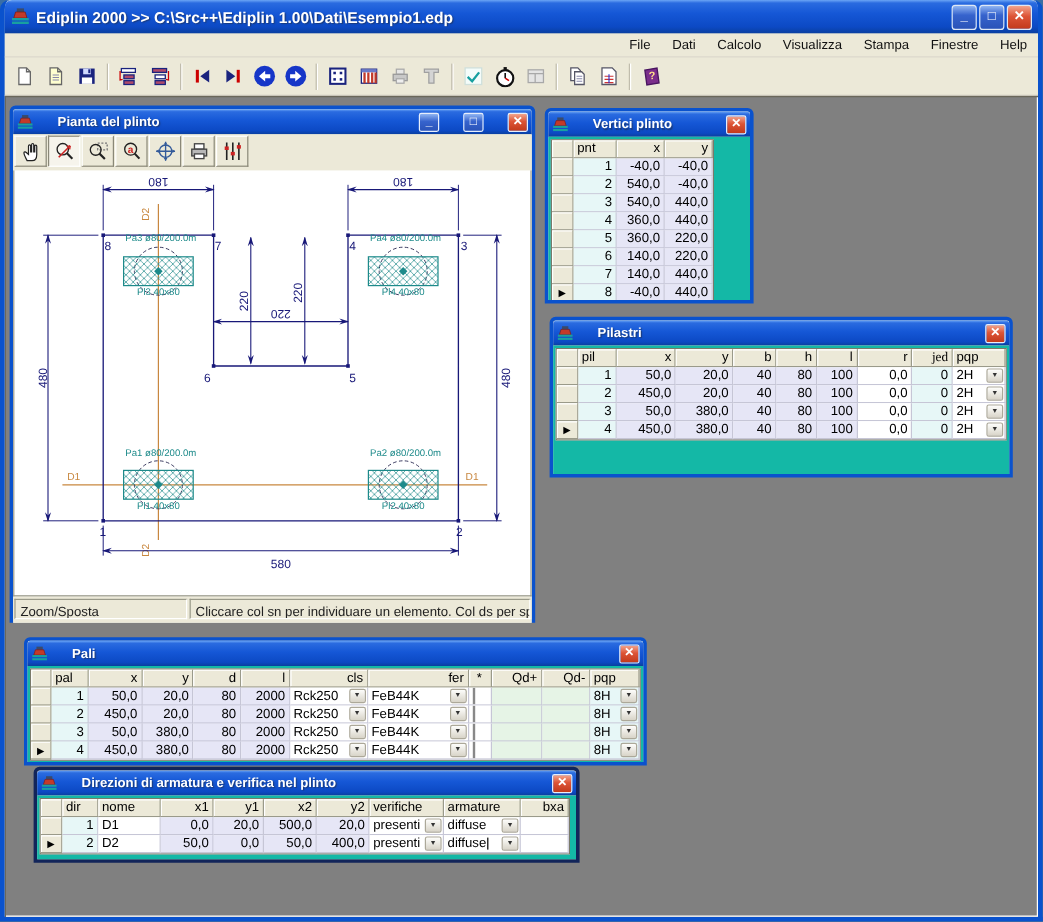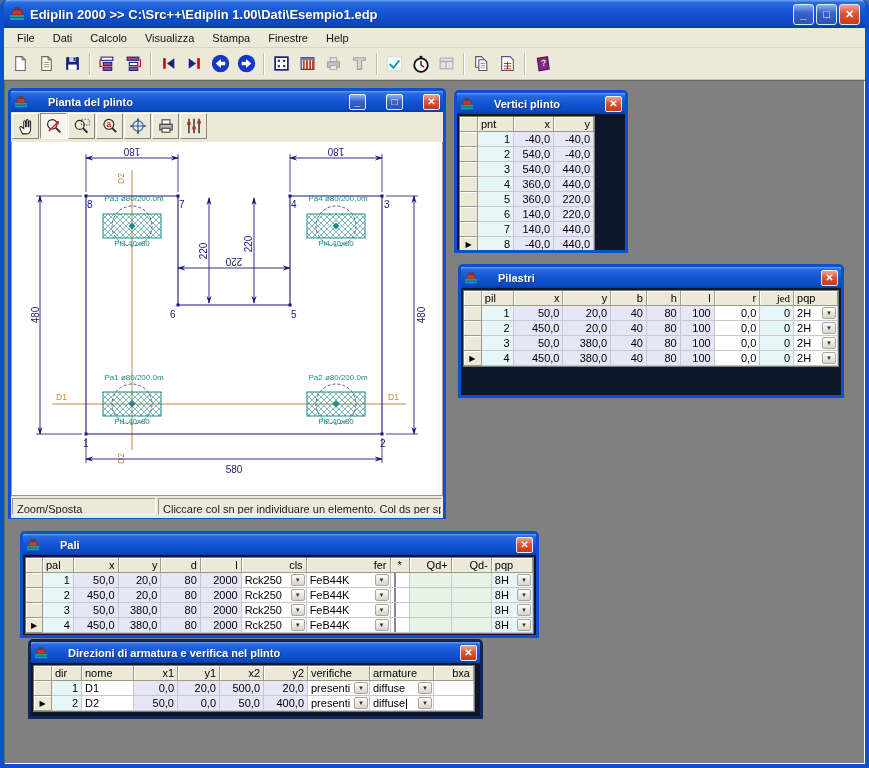--- a/index.html
+++ b/index.html
@@ -12,21 +12,21 @@
     background:linear-gradient(180deg,#6ba5f5 0%,#2a6be0 9%,#1557d6 40%,#0c49c4 80%,#0a3f9e 100%);
     padding:0 5px; gap:5px; }
   .titlebar .title { color:#fff; font-weight:bold; font-size:13px; text-shadow:1px 1px 1px #1a3a7a; flex:1;
     white-space:nowrap; overflow:hidden; }
   .capbtns { display:flex; gap:2px; }
   .capbtn { width:21px; height:21px; border:1px solid #dfe8f5; border-radius:3px; color:#fff;
     font-size:11px; line-height:18px; text-align:center; font-weight:bold;
     background:linear-gradient(180deg,#8fb4f2 0%,#3663cd 40%,#2a53b8 100%); }
   .capbtn.close { background:linear-gradient(180deg,#f2a48c 0%,#dd5436 45%,#c23a1c 100%); }
   .menubar { height:20px; flex:0 0 20px; background:#ece9d8; display:flex; align-items:center;
-    padding-left:4px; font-size:11px; border-bottom:1px solid #d8d4c8; }
+    padding-left:4px; font-size:11px; border-bottom:1px solid #d8d4c8;justify-content:flex-end; }
   .menuitem { padding:3px 9px; color:#111; }
   .toolbar { height:32px; flex:0 0 32px; background:#ece9d8; display:flex; align-items:center;
     padding-left:4px; gap:1px; border-bottom:1px solid #c8c4b8; }
   .tbtn { width:25px; height:25px; display:flex; align-items:center; justify-content:center; border:1px solid transparent; }
   .tsep { width:2px; height:22px; margin:0 3px; border-left:1px solid #c0bcac; border-right:1px solid #fff; }
   .mdi { flex:1; background:#808080; position:relative; overflow:hidden;
     box-shadow:inset 1px 1px 0 #6a675a, inset -1px -1px 0 #fff; }
   .statusbar { height:24px; flex:0 0 24px; background:#ece9d8; display:flex; align-items:center; padding:2px 3px; }
   .spanel { height:19px; flex:1; border:1px solid; border-color:#9a9a8a #fff #fff #9a9a8a;
     font-size:11px; padding:4px 4px; color:#222; background:#ece9d8; white-space:nowrap; overflow:hidden; }
@@ -36,21 +36,21 @@
        display:flex; flex-direction:column; }
   .w.active { border-color:#12255a; }
   .wtb { height:21px; flex:0 0 21px; display:flex; align-items:center; gap:20px; padding:0 3px;
     border-radius:3px 3px 0 0;
     background:linear-gradient(180deg,#6ba5f5 0%,#2a6be0 10%,#1557d6 45%,#0c49c4 85%,#0a3f9e 100%); }
   .wtb .wtitle { color:#fff; font-weight:bold; font-size:11px; flex:1; text-shadow:1px 1px 1px #1a3a7a; white-space:nowrap; overflow:hidden;}
   .wbtn { width:17px; height:16px; border:1px solid #e6eefc; border-radius:2px; color:#fff; font-size:10px;
     line-height:13px; text-align:center; font-weight:bold;
     background:linear-gradient(180deg,#8fb4f2 0%,#3663cd 45%,#2a53b8 100%); }
   .wbtn.close { background:linear-gradient(180deg,#f2a48c 0%,#dd5436 45%,#c23a1c 100%); }
-  .wbody { flex:1; background:#0f172a; padding:2px; overflow:hidden; }
+  .wbody { flex:1; background:#14b8a6; padding:2px; overflow:hidden; }
 
   
   .grid { border-collapse:separate; border-spacing:0; font-size:11px; table-layout:fixed;
           border:1px solid #7a7a6a; background:#fff; }
   .grid td, .grid th { height:15px; padding:0 3px; border-right:1px solid #c6c6d6; border-bottom:1px solid #c6c6d6;
           overflow:hidden; white-space:nowrap; font-weight:normal; }
   .grid th { background:#ece9d8; border-right:1px solid #9a9a8a; border-bottom:1px solid #9a9a8a;
           box-shadow:inset 1px 1px 0 #fff; text-align:right; }
   .grid th.lft { text-align:left; }
   .grid td.rh { background:#ece9d8; border-right:1px solid #9a9a8a; border-bottom:1px solid #9a9a8a;

